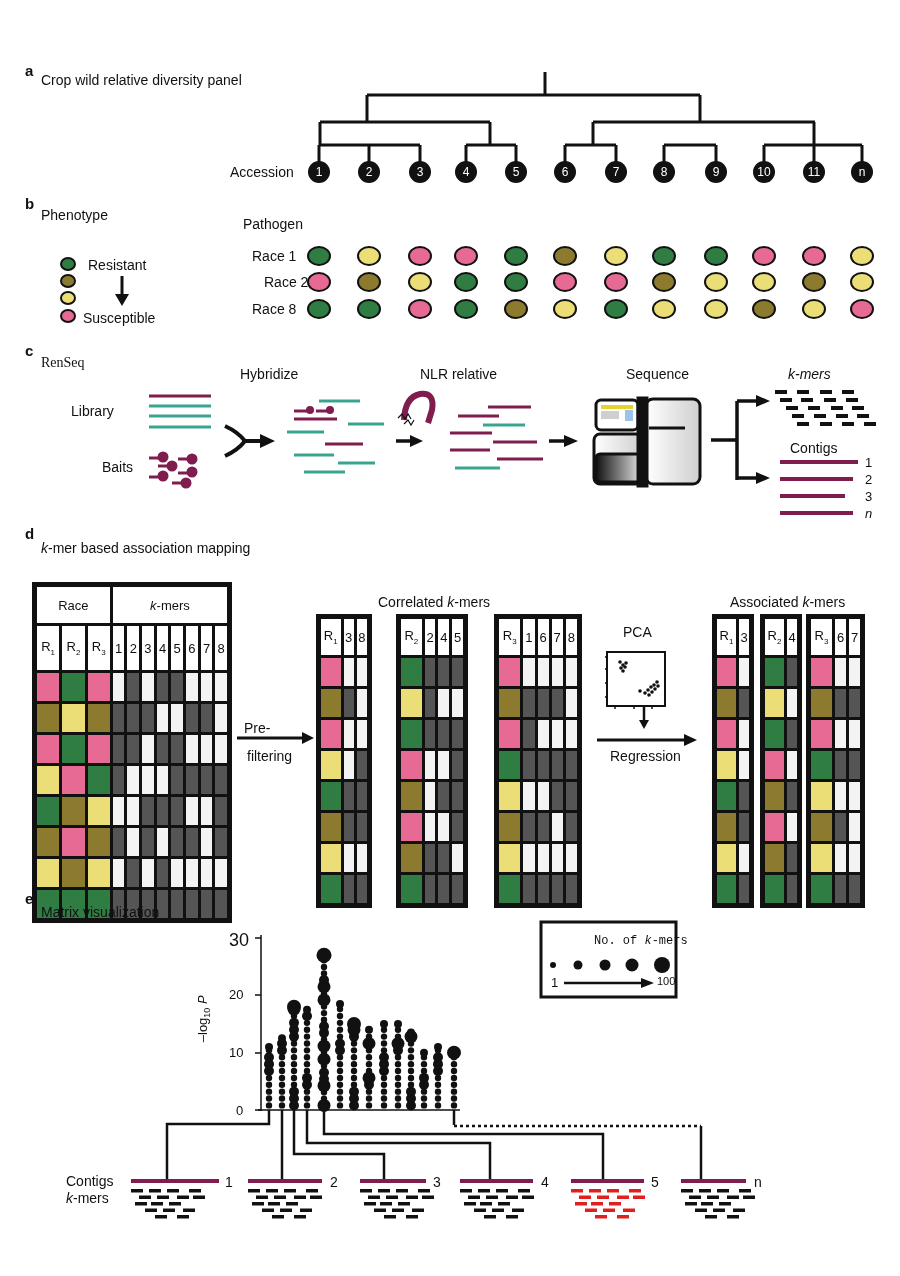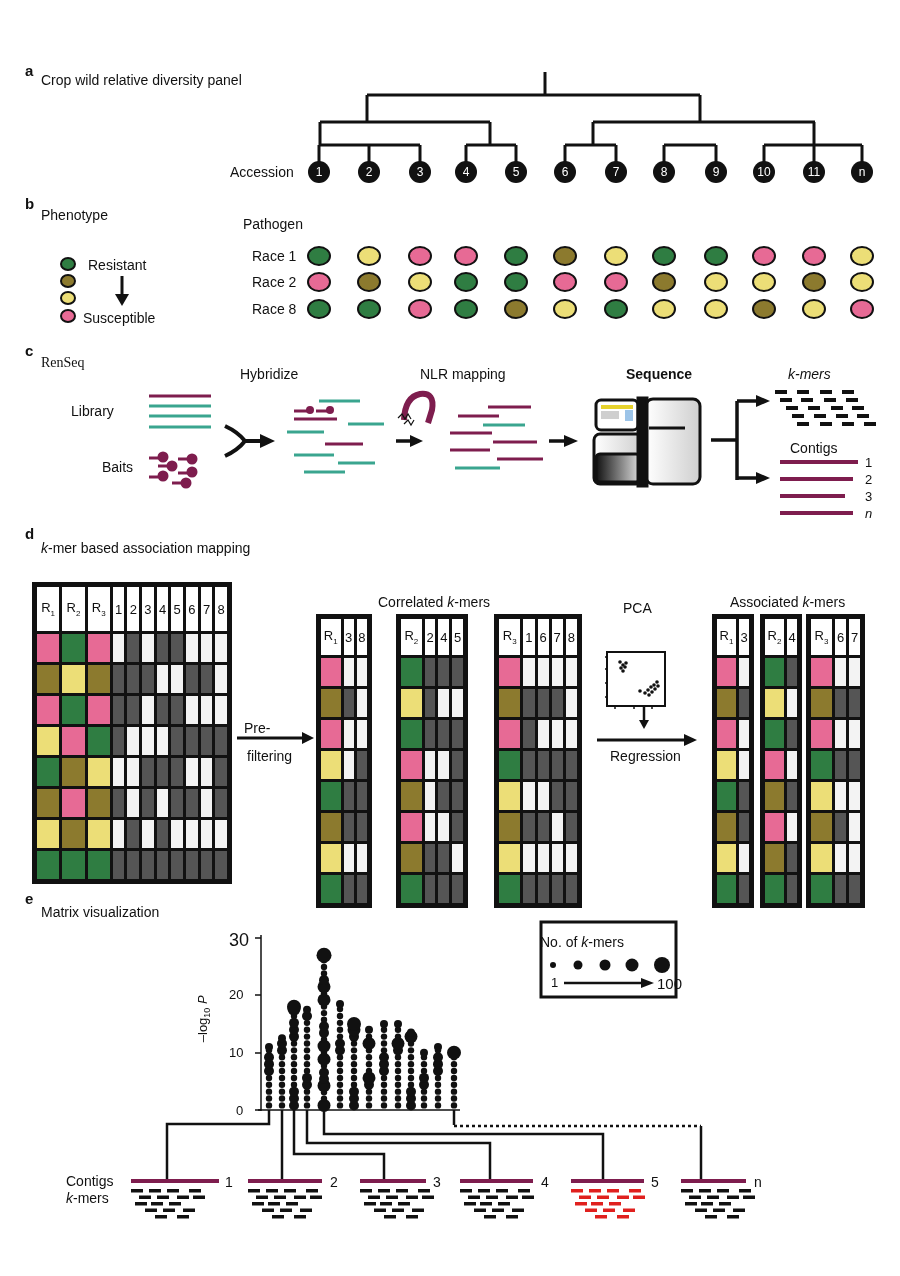--- a/index.html
+++ b/index.html
@@ -586,21 +586,21 @@
     <div class="pheno c-P" style="left: 408px; top: 246px;"></div>
     <div class="pheno c-P" style="left: 454px; top: 246px;"></div>
     <div class="pheno c-G" style="left: 504px; top: 246px;"></div>
     <div class="pheno c-O" style="left: 553px; top: 246px;"></div>
     <div class="pheno c-Y" style="left: 604px; top: 246px;"></div>
     <div class="pheno c-G" style="left: 652px; top: 246px;"></div>
     <div class="pheno c-G" style="left: 704px; top: 246px;"></div>
     <div class="pheno c-P" style="left: 752px; top: 246px;"></div>
     <div class="pheno c-P" style="left: 802px; top: 246px;"></div>
     <div class="pheno c-Y" style="left: 850px; top: 246px;"></div>
-    <div class="lbl" style="left: 252px; top: 274px;">Race 2</div>
+    <div class="lbl" style="left: 264px; top: 274px;">Race 2</div>
     <div class="pheno c-P" style="left: 307px; top: 272px;"></div>
     <div class="pheno c-O" style="left: 357px; top: 272px;"></div>
     <div class="pheno c-Y" style="left: 408px; top: 272px;"></div>
     <div class="pheno c-G" style="left: 454px; top: 272px;"></div>
     <div class="pheno c-G" style="left: 504px; top: 272px;"></div>
     <div class="pheno c-P" style="left: 553px; top: 272px;"></div>
     <div class="pheno c-P" style="left: 604px; top: 272px;"></div>
     <div class="pheno c-O" style="left: 652px; top: 272px;"></div>
     <div class="pheno c-Y" style="left: 704px; top: 272px;"></div>
     <div class="pheno c-Y" style="left: 752px; top: 272px;"></div>
@@ -619,35 +619,39 @@
     <div class="pheno c-O" style="left: 752px; top: 299px;"></div>
     <div class="pheno c-Y" style="left: 802px; top: 299px;"></div>
     <div class="pheno c-P" style="left: 850px; top: 299px;"></div>
   </div>
 
 <div class="plabel" style="left:25px;top:342px;">c</div>
 <div class="ptitle" style="left:41px;top:355px;font-family:Liberation Serif, serif;">RenSeq</div>
 <div class="lbl" style="left:71px;top:403px;">Library</div>
 <div class="lbl" style="left:102px;top:459px;">Baits</div>
 <div class="lbl" style="left:240px;top:366px;">Hybridize</div>
-<div class="lbl" style="left:420px;top:366px;">NLR mapping</div>
-<div class="lbl" style="left:626px;top:366px;font-weight:bold;">Sequence</div>
+<div class="lbl" style="left:420px;top:366px;">NLR relative</div>
+<div class="lbl" style="left:626px;top:366px;">Sequence</div>
 <div class="lbl ital" style="left:788px;top:366px;">k-mers</div>
 <div class="lbl" style="left:790px;top:440px;">Contigs</div>
 <div class="lbl" style="left:865px;top:455px;font-size:13px;">1</div>
 <div class="lbl" style="left:865px;top:472px;font-size:13px;">2</div>
 <div class="lbl" style="left:865px;top:489px;font-size:13px;">3</div>
 <div class="lbl ital" style="left:865px;top:506px;font-size:13px;">n</div>
 
 <div class="plabel" style="left:25px;top:525px;">d</div>
 <div class="ptitle ital-first" style="left:41px;top:540px;"><i>k</i><span id="dtitle">-mer based association mapping</span></div>
 
 <div class="mat" style="left:32px;top:582px;width:200px;">
   <table id="fullmat" style="width:100%;">
       <tbody>
+        <tr>
+          <td class="hdr" style="height:36px" colspan="3">Race</td>
+          <td class="hdr" colspan="8" style="height:36px"><i>k</i>-mers</td>
+        </tr>
         <tr>
           <td class="hdr">R<sub style="font-size:8px">1</sub></td>
           <td class="hdr">R<sub style="font-size:8px">2</sub></td>
           <td class="hdr">R<sub style="font-size:8px">3</sub></td>
           <td class="hdr">1</td>
           <td class="hdr">2</td>
           <td class="hdr">3</td>
           <td class="hdr">4</td>
           <td class="hdr">5</td>
           <td class="hdr">6</td>
@@ -939,21 +943,21 @@
             <td class="cell c-G"></td>
             <td class="cell c-1"></td>
             <td class="cell c-1"></td>
             <td class="cell c-1"></td>
             <td class="cell c-1"></td>
           </tr>
         </tbody>
       </table>
     </div>
   </div>
-<div class="lbl" style="left:623px;top:600px;">PCA</div>
+<div class="lbl" style="left:623px;top:624px;">PCA</div>
 <div class="lbl" style="left:610px;top:748px;">Regression</div>
 <div class="lbl" style="left:730px;top:594px;" id="assoctitle">Associated <i>k</i>-mers</div>
 <div id="assoc-mats">
     <div class="mat" style="left: 712px; top: 614px; width: 42px;">
       <table style="width: 100%;">
         <tbody>
           <tr>
             <td class="hdr" style="height:36px">R<sub style="font-size:8px">1</sub></td>
             <td class="hdr" style="height:36px">3</td>
           </tr>
@@ -1087,23 +1091,23 @@
     </div>
   </div>
 
 <div class="plabel" style="left:25px;top:890px;">e</div>
 <div class="ptitle" style="left:41px;top:904px;">Matrix visualization</div>
 <div class="lbl" style="left:229px;top:930px;font-size:18px;">30</div>
 <div class="lbl" style="left:229px;top:987px;font-size:13px;">20</div>
 <div class="lbl" style="left:229px;top:1045px;font-size:13px;">10</div>
 <div class="lbl" style="left:236px;top:1103px;font-size:13px;">0</div>
 <div class="lbl" style="left:180px;top:1010px;transform:rotate(-90deg);font-size:13px;">–log<sub style="font-size:9px">10</sub> <i>P</i></div>
-<div class="lbl" style="left:540px;top:934px;font-size:14px;" id="legtitle">No. of <i>k</i>-mers</div>
+<div class="lbl" style="left:594px;top:934px;font-size:12px;font-family:Liberation Mono, monospace;" id="legtitle">No. of <i>k</i>-mers</div>
 <div class="lbl" style="left:551px;top:975px;font-size:13px;">1</div>
-<div class="lbl" style="left:657px;top:975px;font-size:15px;">100</div>
+<div class="lbl" style="left:657px;top:975px;font-size:11px;">100</div>
 <div class="lbl" style="left:66px;top:1173px;">Contigs</div>
 <div class="lbl" style="left:66px;top:1190px;" id="ekmers"><i>k</i>-mers</div>
 <div id="e-contig-ids">
     <div class="lbl" style="left: 225px; top: 1174px;">1</div>
     <div class="lbl" style="left: 330px; top: 1174px;">2</div>
     <div class="lbl" style="left: 433px; top: 1174px;">3</div>
     <div class="lbl" style="left: 541px; top: 1174px;">4</div>
     <div class="lbl" style="left: 651px; top: 1174px;">5</div>
     <div class="lbl" style="left: 754px; top: 1174px;">n</div>
   </div>

